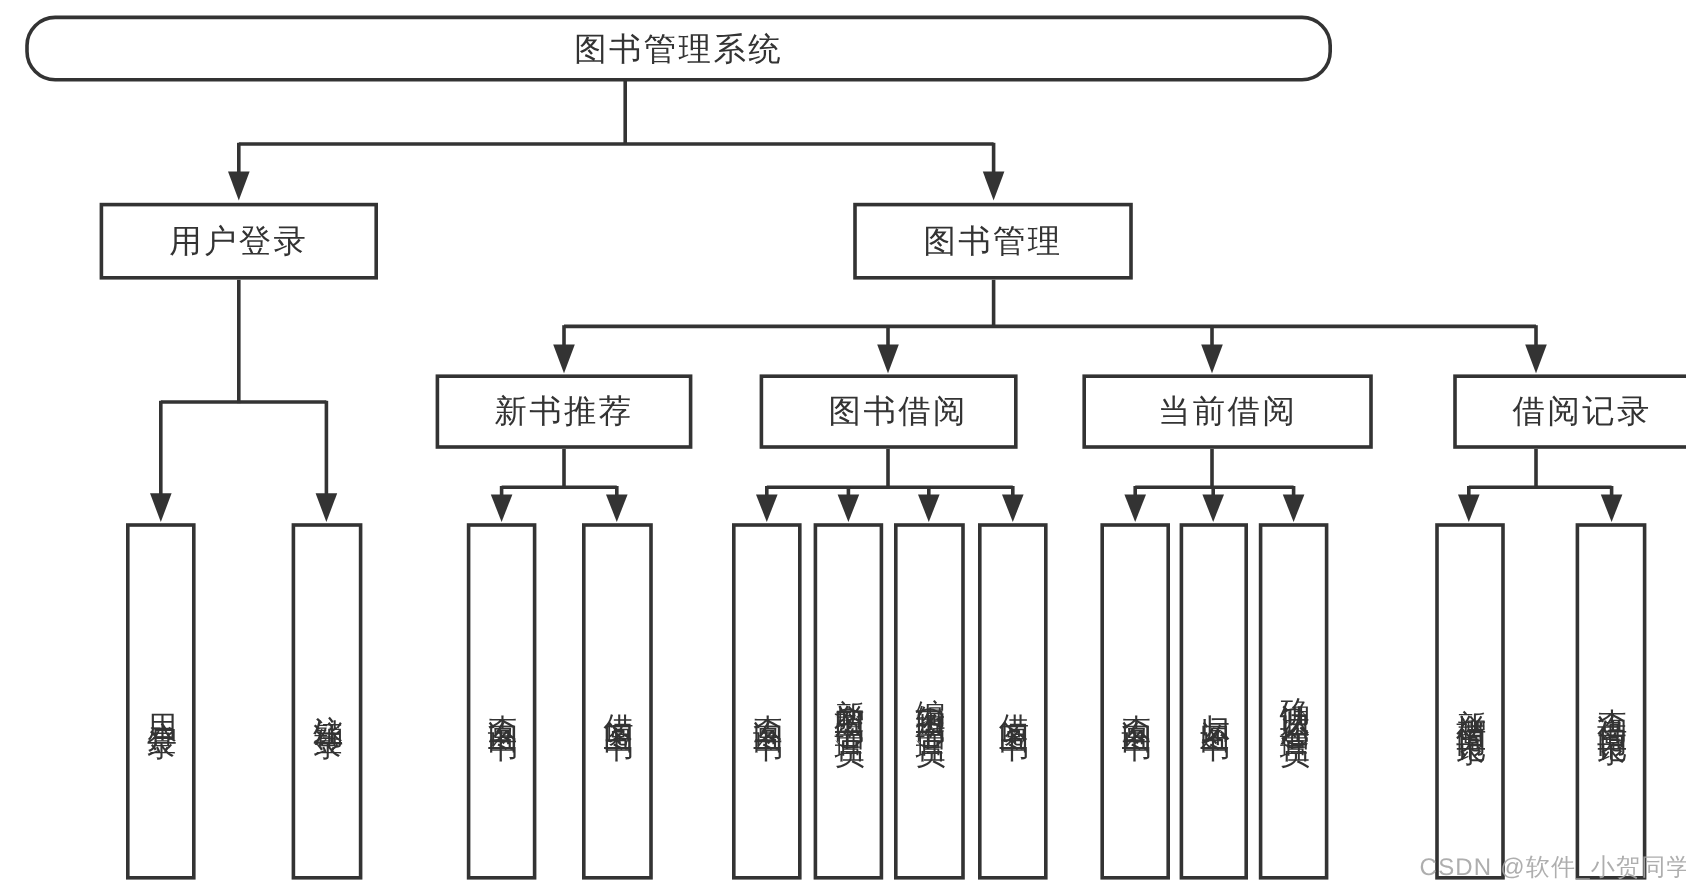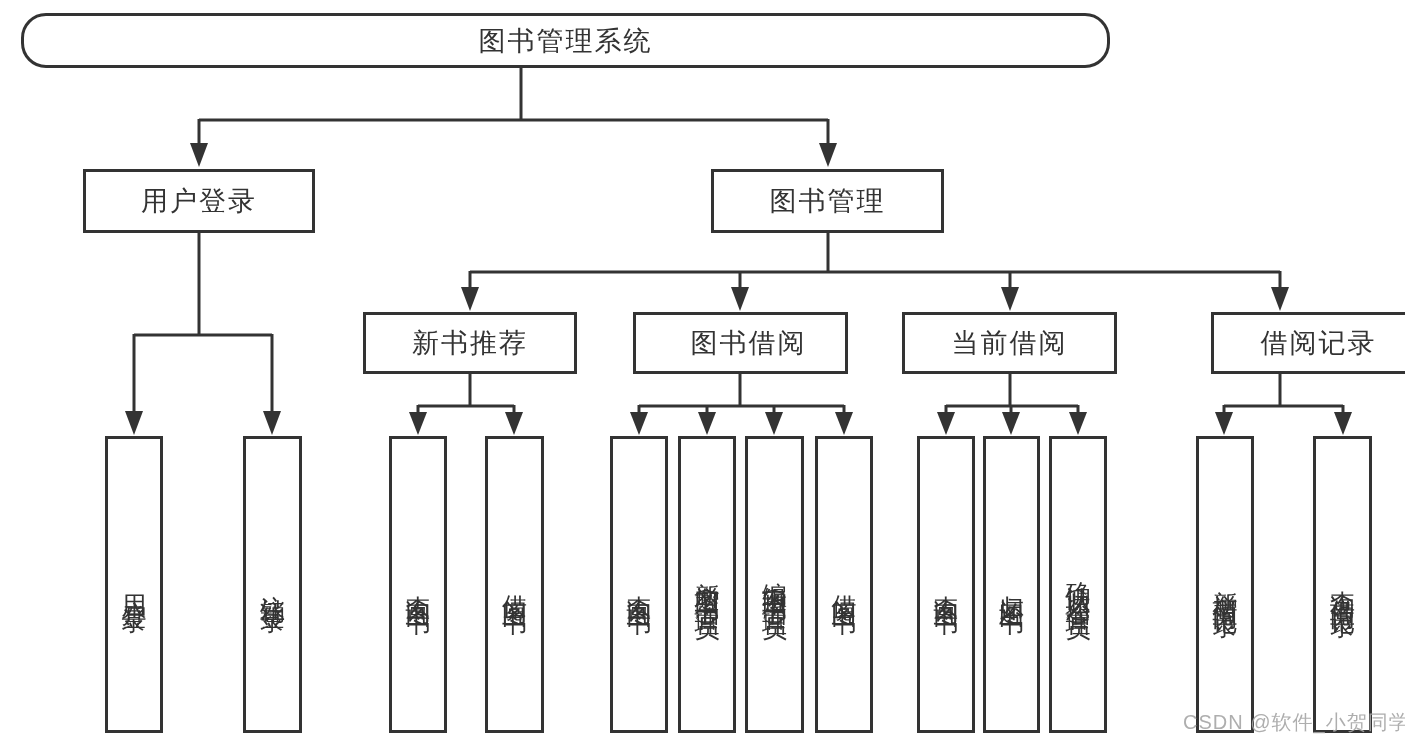--- a/index.html
+++ b/index.html
@@ -153,21 +153,21 @@
   <div class="hnode" style="left:711px; top:169px; width:233px; height:64px;align-items:center;">
     <span>图书管理</span>
   </div>
 
   <div class="hnode" style="left:363px; top:312px; width:214px; height:62px;">
     <span>新书推荐</span>
   </div>
   <div class="hnode" style="left:633px; top:312px; width:215px; height:62px;padding-left:16px;">
     <span>图书借阅</span>
   </div>
-  <div class="hnode" style="left:902px; top:312px; width:215px; height:62px;">
+  <div class="hnode" style="left:902px; top:312px; width:242px; height:62px;">
     <span>当前借阅</span>
   </div>
   <div class="hnode" style="left:1211px; top:312px; width:215px; height:62px;">
     <span>借阅记录</span>
   </div>
 
   <div class="leaf" style="left:105px;">
     <span class="vtext">用户登录</span>
   </div>
   <div class="leaf" style="left:243px; width:59px;">

